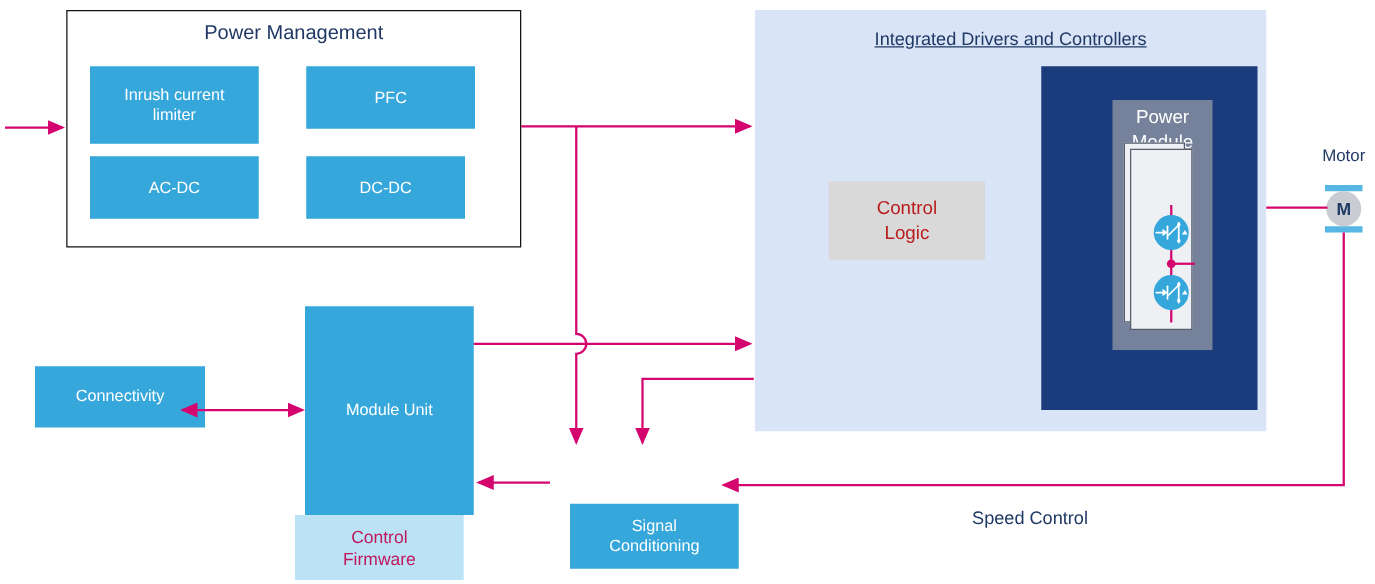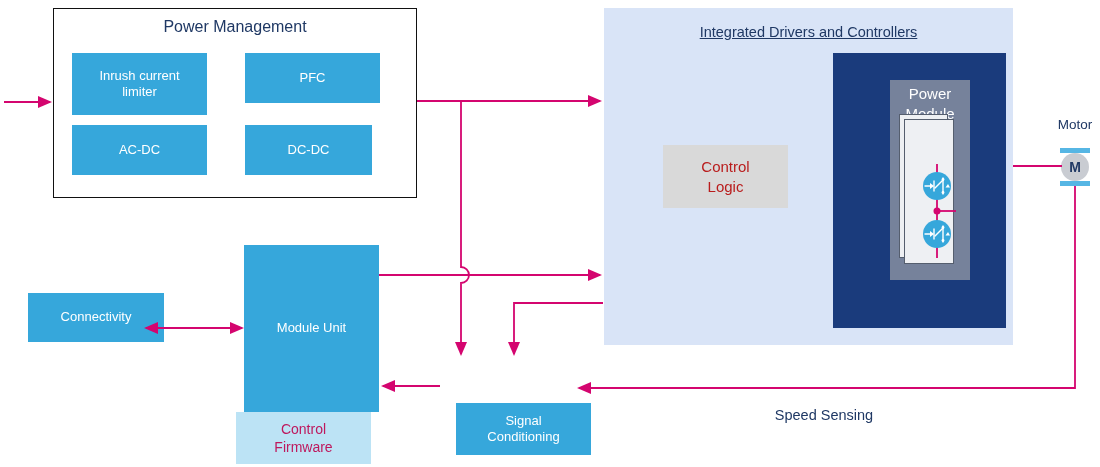--- a/index.html
+++ b/index.html
@@ -73,21 +73,21 @@
     <span>Module Unit</span>
   </div>
   <div class="abs" style="left:236px;top:412px;width:135px;height:52px;background:var(--firmware-bg);
        display:flex;align-items:center;justify-content:center;text-align:center;color:#be185d;font-size:14px;line-height:1.3;">
     <span style="max-width:80px;">Control Firmware</span>
   </div>
   <div class="blue-box" style="left:456px;top:358px;width:135px;height:52px;margin-top:45px;">
     <span style="max-width:100px;">Signal Conditioning</span>
   </div>
 
-  <div class="annot" style="left:763px;top:405px;width:122px;text-align:center;">Speed Sensing</div>
+  <div class="annot" style="left:763px;top:405px;width:122px;text-align:center;">Speed Control</div>
 
   <svg class="overlay" width="1100" height="467" viewBox="0 0 1100 467">
     <defs>
       <marker id="ah" markerWidth="14" markerHeight="12" refX="12" refY="6" orient="auto" markerUnits="userSpaceOnUse">
         <path d="M0,0 L14,6 L0,12 z" class="mkfill"></path>
       </marker>
       <marker id="ahs" markerWidth="14" markerHeight="12" refX="2" refY="6" orient="auto" markerUnits="userSpaceOnUse">
         <path d="M14,0 L0,6 L14,12 z" class="mkfill"></path>
       </marker>
       <g id="tsym">

